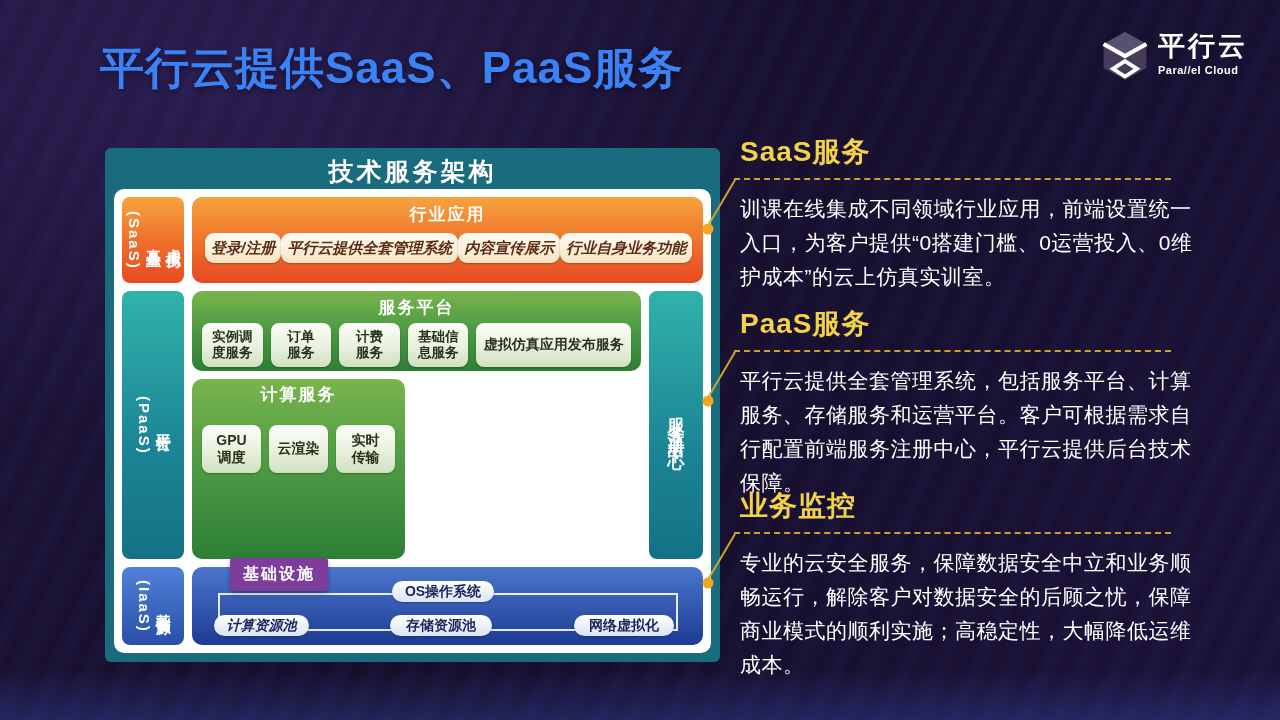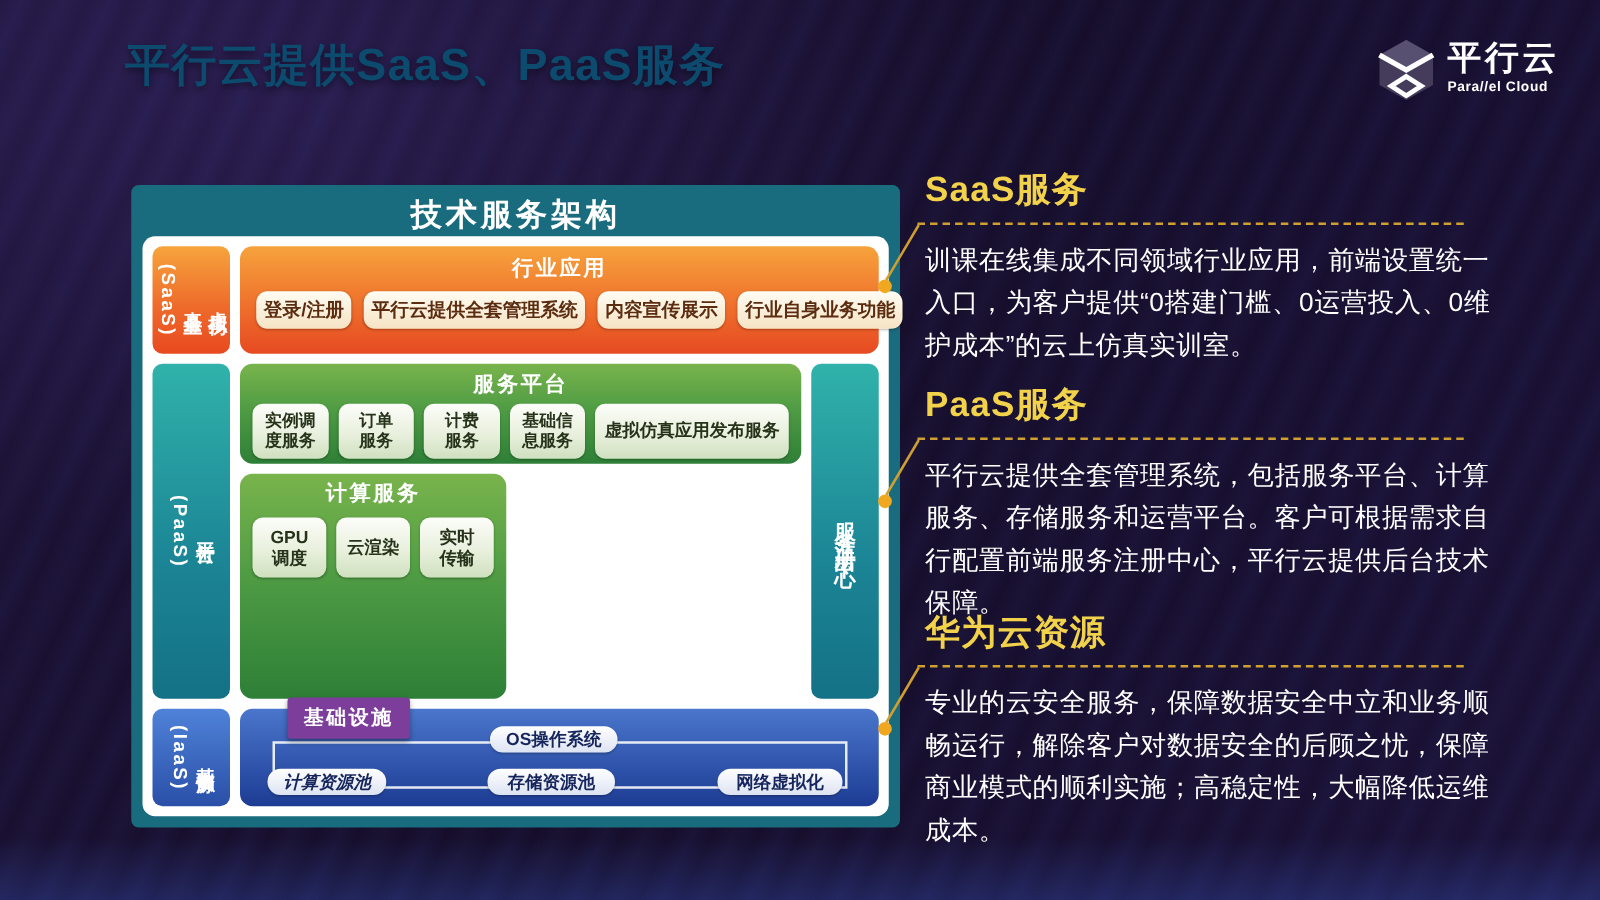--- a/index.html
+++ b/index.html
@@ -13,22 +13,22 @@
         rgba(90,115,225,0.00) 0px, rgba(90,115,225,0.06) 16px,
         rgba(35,45,110,0.00) 30px, rgba(130,150,255,0.04) 46px,
         rgba(0,0,0,0) 64px),
       radial-gradient(900px 500px at 18% 12%, rgba(64,44,116,0.38), rgba(0,0,0,0) 70%),
       linear-gradient(120deg, #1d1338 0%, #150d29 45%, #1a1136 100%);
   }
   .stage{position:absolute;inset:0;}
 
   
   .slide-title{
-    position:absolute;left:100px;top:24px;
-    font-size:36px;font-weight:800;color:#0c4a6e;letter-spacing:1px;line-height:56px;
+    position:absolute;left:100px;top:40px;
+    font-size:44px;font-weight:800;color:#3b82f6;letter-spacing:1px;line-height:56px;
     text-shadow:0 2px 6px rgba(0,0,0,.45);
   }
 
   
   .logo{position:absolute;left:1101px;top:30px;display:flex;gap:9px;align-items:flex-start;}
   .logo-text{display:flex;flex-direction:column;}
   .logo-name{color:#fff;font-size:27px;font-weight:800;letter-spacing:3px;line-height:32px;}
   .logo-tagline{color:#fff;font-size:11px;font-weight:700;letter-spacing:.5px;margin-top:2px;}
 
   
@@ -63,37 +63,37 @@
   .pill-green{background:linear-gradient(180deg,#fcfdf9,#e9f0dd 55%,#cfe0bf);color:#26331a;border-radius:8px;
     font-size:13.5px;line-height:1.22;}
   .pill-2l{white-space:pre-line;}
   .pill-op{background:linear-gradient(180deg,#ffffff,#e9f0dd 55%,#cfe0bf);color:#26331a;border-radius:14px;
     font-size:14px;height:27px;white-space:nowrap;}
   .pill-blue{position:absolute;background:linear-gradient(180deg,#ffffff,#dde3f2);color:#16265d;
     border-radius:12px;font-size:14px;height:21px;white-space:nowrap;}
 
   
   .box-industry{grid-column:2/4;grid-row:1;padding-top:6px;box-sizing:border-box;}
-  .industry-row{display:flex;gap:10px;margin:7px 13px 0;}
+  .industry-row{display:flex;margin:7px 13px 0;font-style:italic;}
   .industry-row .pill-orange.p0{flex:1;}
   .industry-row .pill-orange.p1{flex:1.95;}
   .industry-row .pill-orange.p2{flex:1.2;}
   .industry-row .pill-orange.p3{flex:1.55;}
 
   
   .paas-content{grid-column:2;grid-row:2;display:flex;flex-direction:column;gap:8px;min-width:0;}
   .box-sp{height:80px;padding-top:5px;box-sizing:border-box;}
   .sp-row{display:flex;gap:8px;margin:4px 10px 0;}
   .sp-row .pill-green{height:44px;}
   .sp-row .n{flex:1;}
   .sp-row .w{flex:2.55;white-space:nowrap;font-size:14px;}
   .paas-bottom{flex:1;display:flex;gap:9px;min-height:0;}
   .paas-left{width:213px;display:flex;flex-direction:column;gap:21px;}
   .box-cs{flex:1;padding-top:4px;box-sizing:border-box;}
-  .cs-row{display:flex;gap:8px;margin:8px 10px 0;}
+  .cs-row{display:flex;gap:8px;margin:19px 10px 0;}
   .cs-row .pill-green{flex:1;height:48px;font-size:14px;}
   .box-operation{flex:1;padding-top:7px;box-sizing:border-box;}
   .op-grid{display:grid;grid-template-columns:86px 1fr;gap:13px 10px;margin:9px 13px 0;}
 
   
   .box-infra{grid-column:2/4;grid-row:3;position:relative;border-radius:10px;
     background:linear-gradient(180deg,#4a76cb,#1d3c94);}
   .circuit{position:absolute;left:26px;top:26px;width:456px;height:34px;
     border:2px solid rgba(255,255,255,.88);}
   .badge-infra{position:absolute;left:38px;top:-9px;background:#7c3e9a;color:#fff;
@@ -225,18 +225,18 @@
     <h3>PaaS服务</h3>
     <div class="sep"></div>
     <p>平行云提供全套管理系统，包括服务平台、计算服务、存储服务和运营平台。客户可根据需求自行配置前端服务注册中心，平行云提供后台技术保障。</p>
   </div>
 
   <div class="section s3">
     <svg class="tail" width="40" height="64" viewBox="0 0 40 64">
       <line x1="36" y1="3" x2="10" y2="47" stroke="#cfa02f" stroke-width="2"></line>
       <circle cx="9" cy="52" r="5.5" fill="#efa81f"></circle>
     </svg>
-    <h3>华为云资源</h3>
+    <h3>业务监控</h3>
     <div class="sep"></div>
     <p>专业的云安全服务，保障数据安全中立和业务顺畅运行，解除客户对数据安全的后顾之忧，保障商业模式的顺利实施；高稳定性，大幅降低运维成本。</p>
   </div>
 
 </div>
 
 </body></html>

